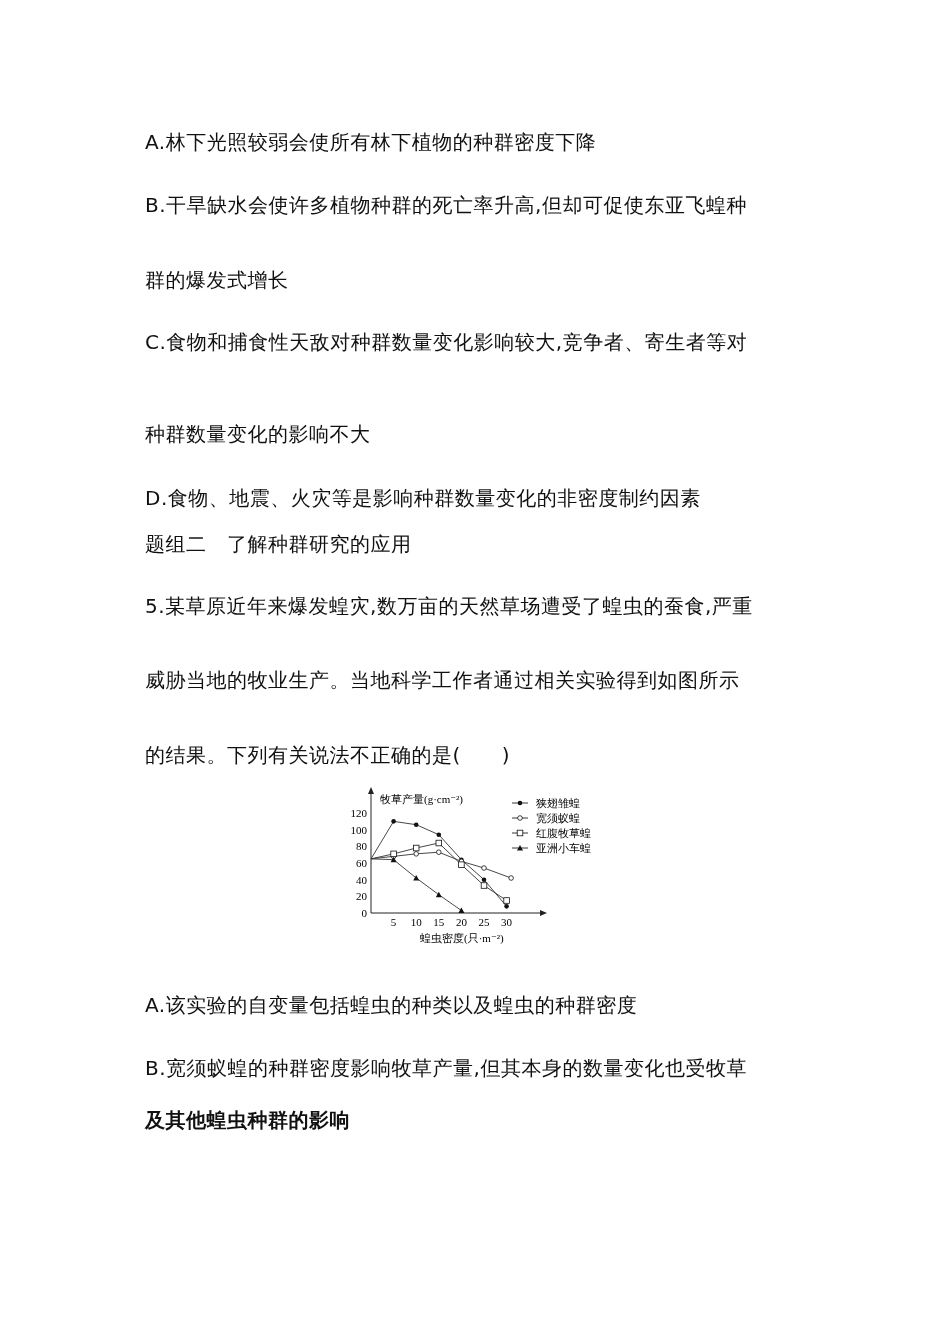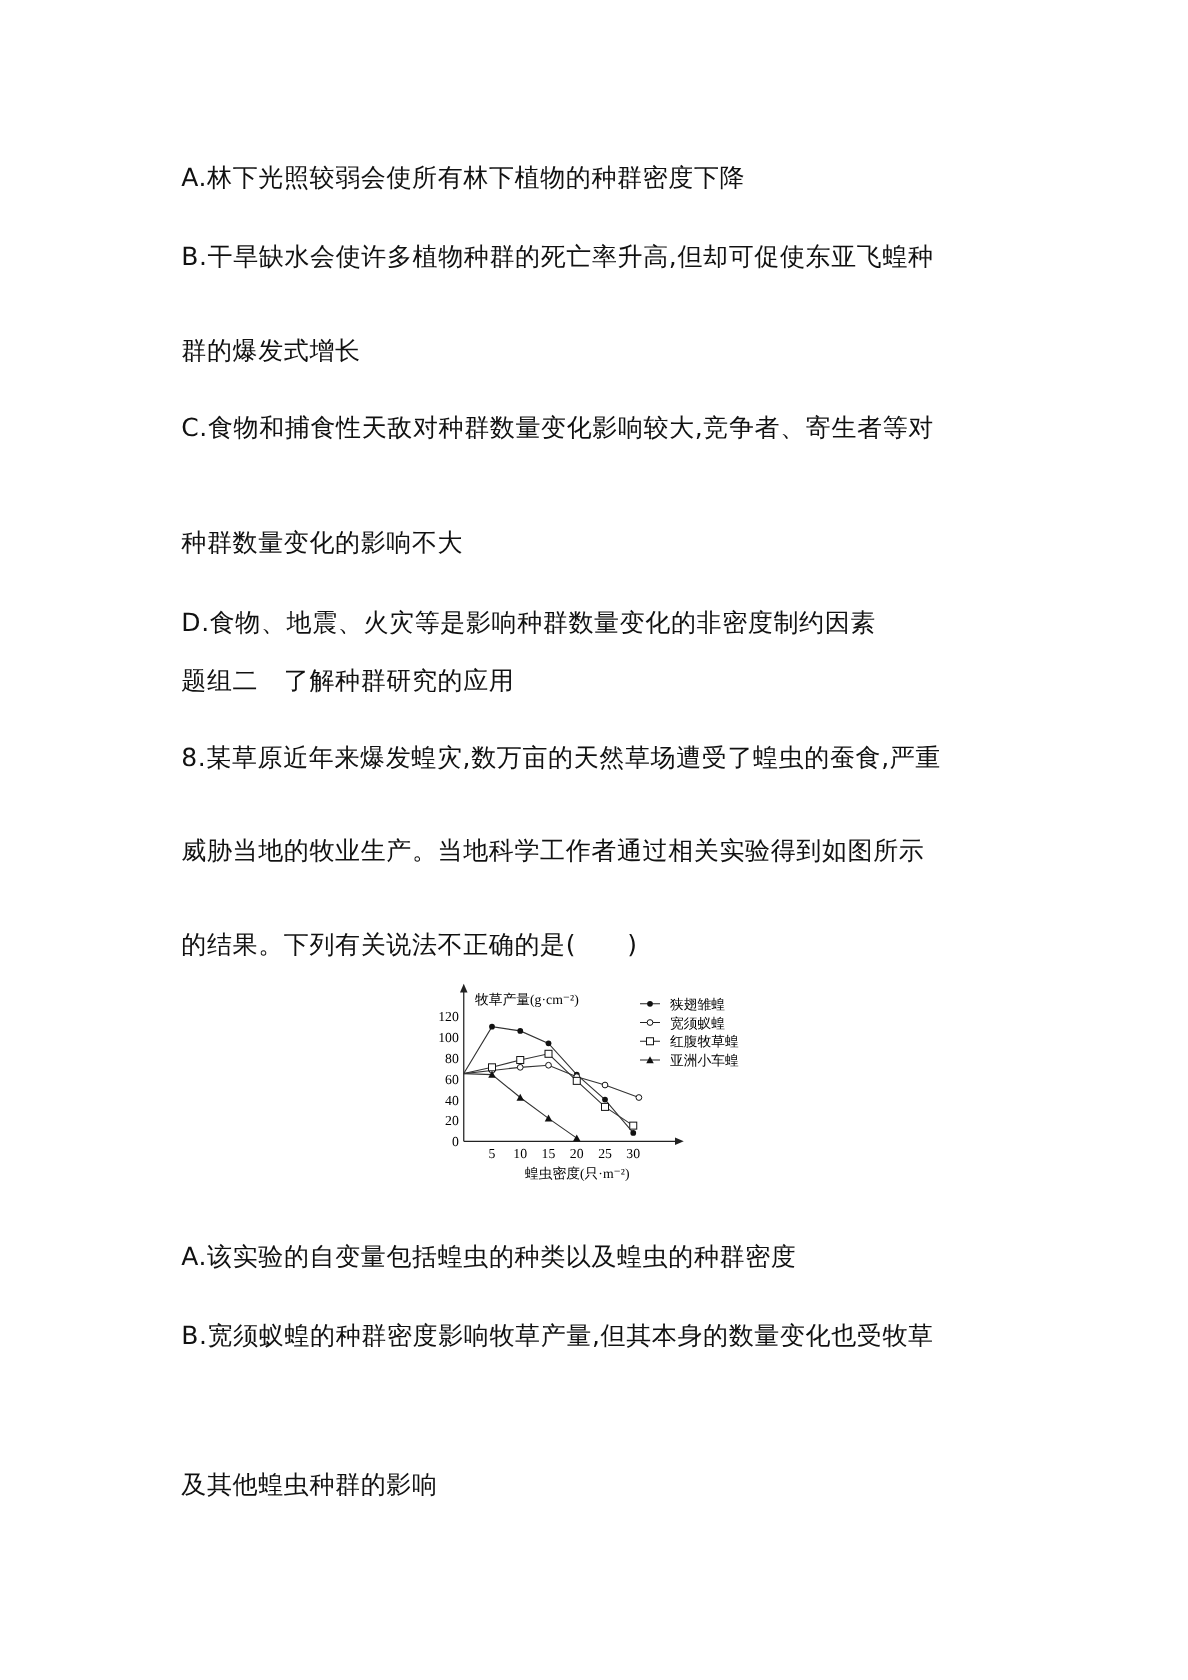--- a/index.html
+++ b/index.html
@@ -13,26 +13,26 @@
 <body>
 
 <div id="text-lines">
     <div class="line" style="top: 128px;">A.林下光照较弱会使所有林下植物的种群密度下降</div>
     <div class="line" style="top: 191px;">B.干旱缺水会使许多植物种群的死亡率升高,但却可促使东亚飞蝗种</div>
     <div class="line" style="top: 266px;">群的爆发式增长</div>
     <div class="line" style="top: 328px;">C.食物和捕食性天敌对种群数量变化影响较大,竞争者、寄生者等对</div>
     <div class="line" style="top: 420px;">种群数量变化的影响不大</div>
     <div class="line" style="top: 466px; margin-top: 18px;">D.食物、地震、火灾等是影响种群数量变化的非密度制约因素</div>
     <div class="line" style="top: 530px;">题组二　了解种群研究的应用</div>
-    <div class="line" style="top: 592px;">8.某草原近年来爆发蝗灾,数万亩的天然草场遭受了蝗虫的蚕食,严重</div>
+    <div class="line" style="top: 592px;">5.某草原近年来爆发蝗灾,数万亩的天然草场遭受了蝗虫的蚕食,严重</div>
     <div class="line" style="top: 666px;">威胁当地的牧业生产。当地科学工作者通过相关实验得到如图所示</div>
     <div class="line" style="top: 741px;">的结果。下列有关说法不正确的是(　　)</div>
     <div class="line" style="top: 991px;">A.该实验的自变量包括蝗虫的种类以及蝗虫的种群密度</div>
     <div class="line" style="top: 1054px; text-align: right;">B.宽须蚁蝗的种群密度影响牧草产量,但其本身的数量变化也受牧草</div>
-    <div class="line" style="top: 1173px;">及其他蝗虫种群的影响</div>
+    <div class="line" style="top: 1106px; font-weight: bold;">及其他蝗虫种群的影响</div>
   </div>
 
 <div class="chart">
   <svg id="chart-svg" width="270" height="165" viewBox="0 0 270 165">
     <g id="axes">
         <line x1="31" y1="128" x2="31" y2="6" stroke="#222" stroke-width="1"></line>
         <polygon points="28,9 34,9 31,2" fill="#222"></polygon>
         <line x1="31" y1="128" x2="203" y2="128" stroke="#222" stroke-width="1"></line>
         <polygon points="200,125 200,131 207,128" fill="#222"></polygon>
         <text x="27" y="132" font-size="11" text-anchor="end">0</text>

